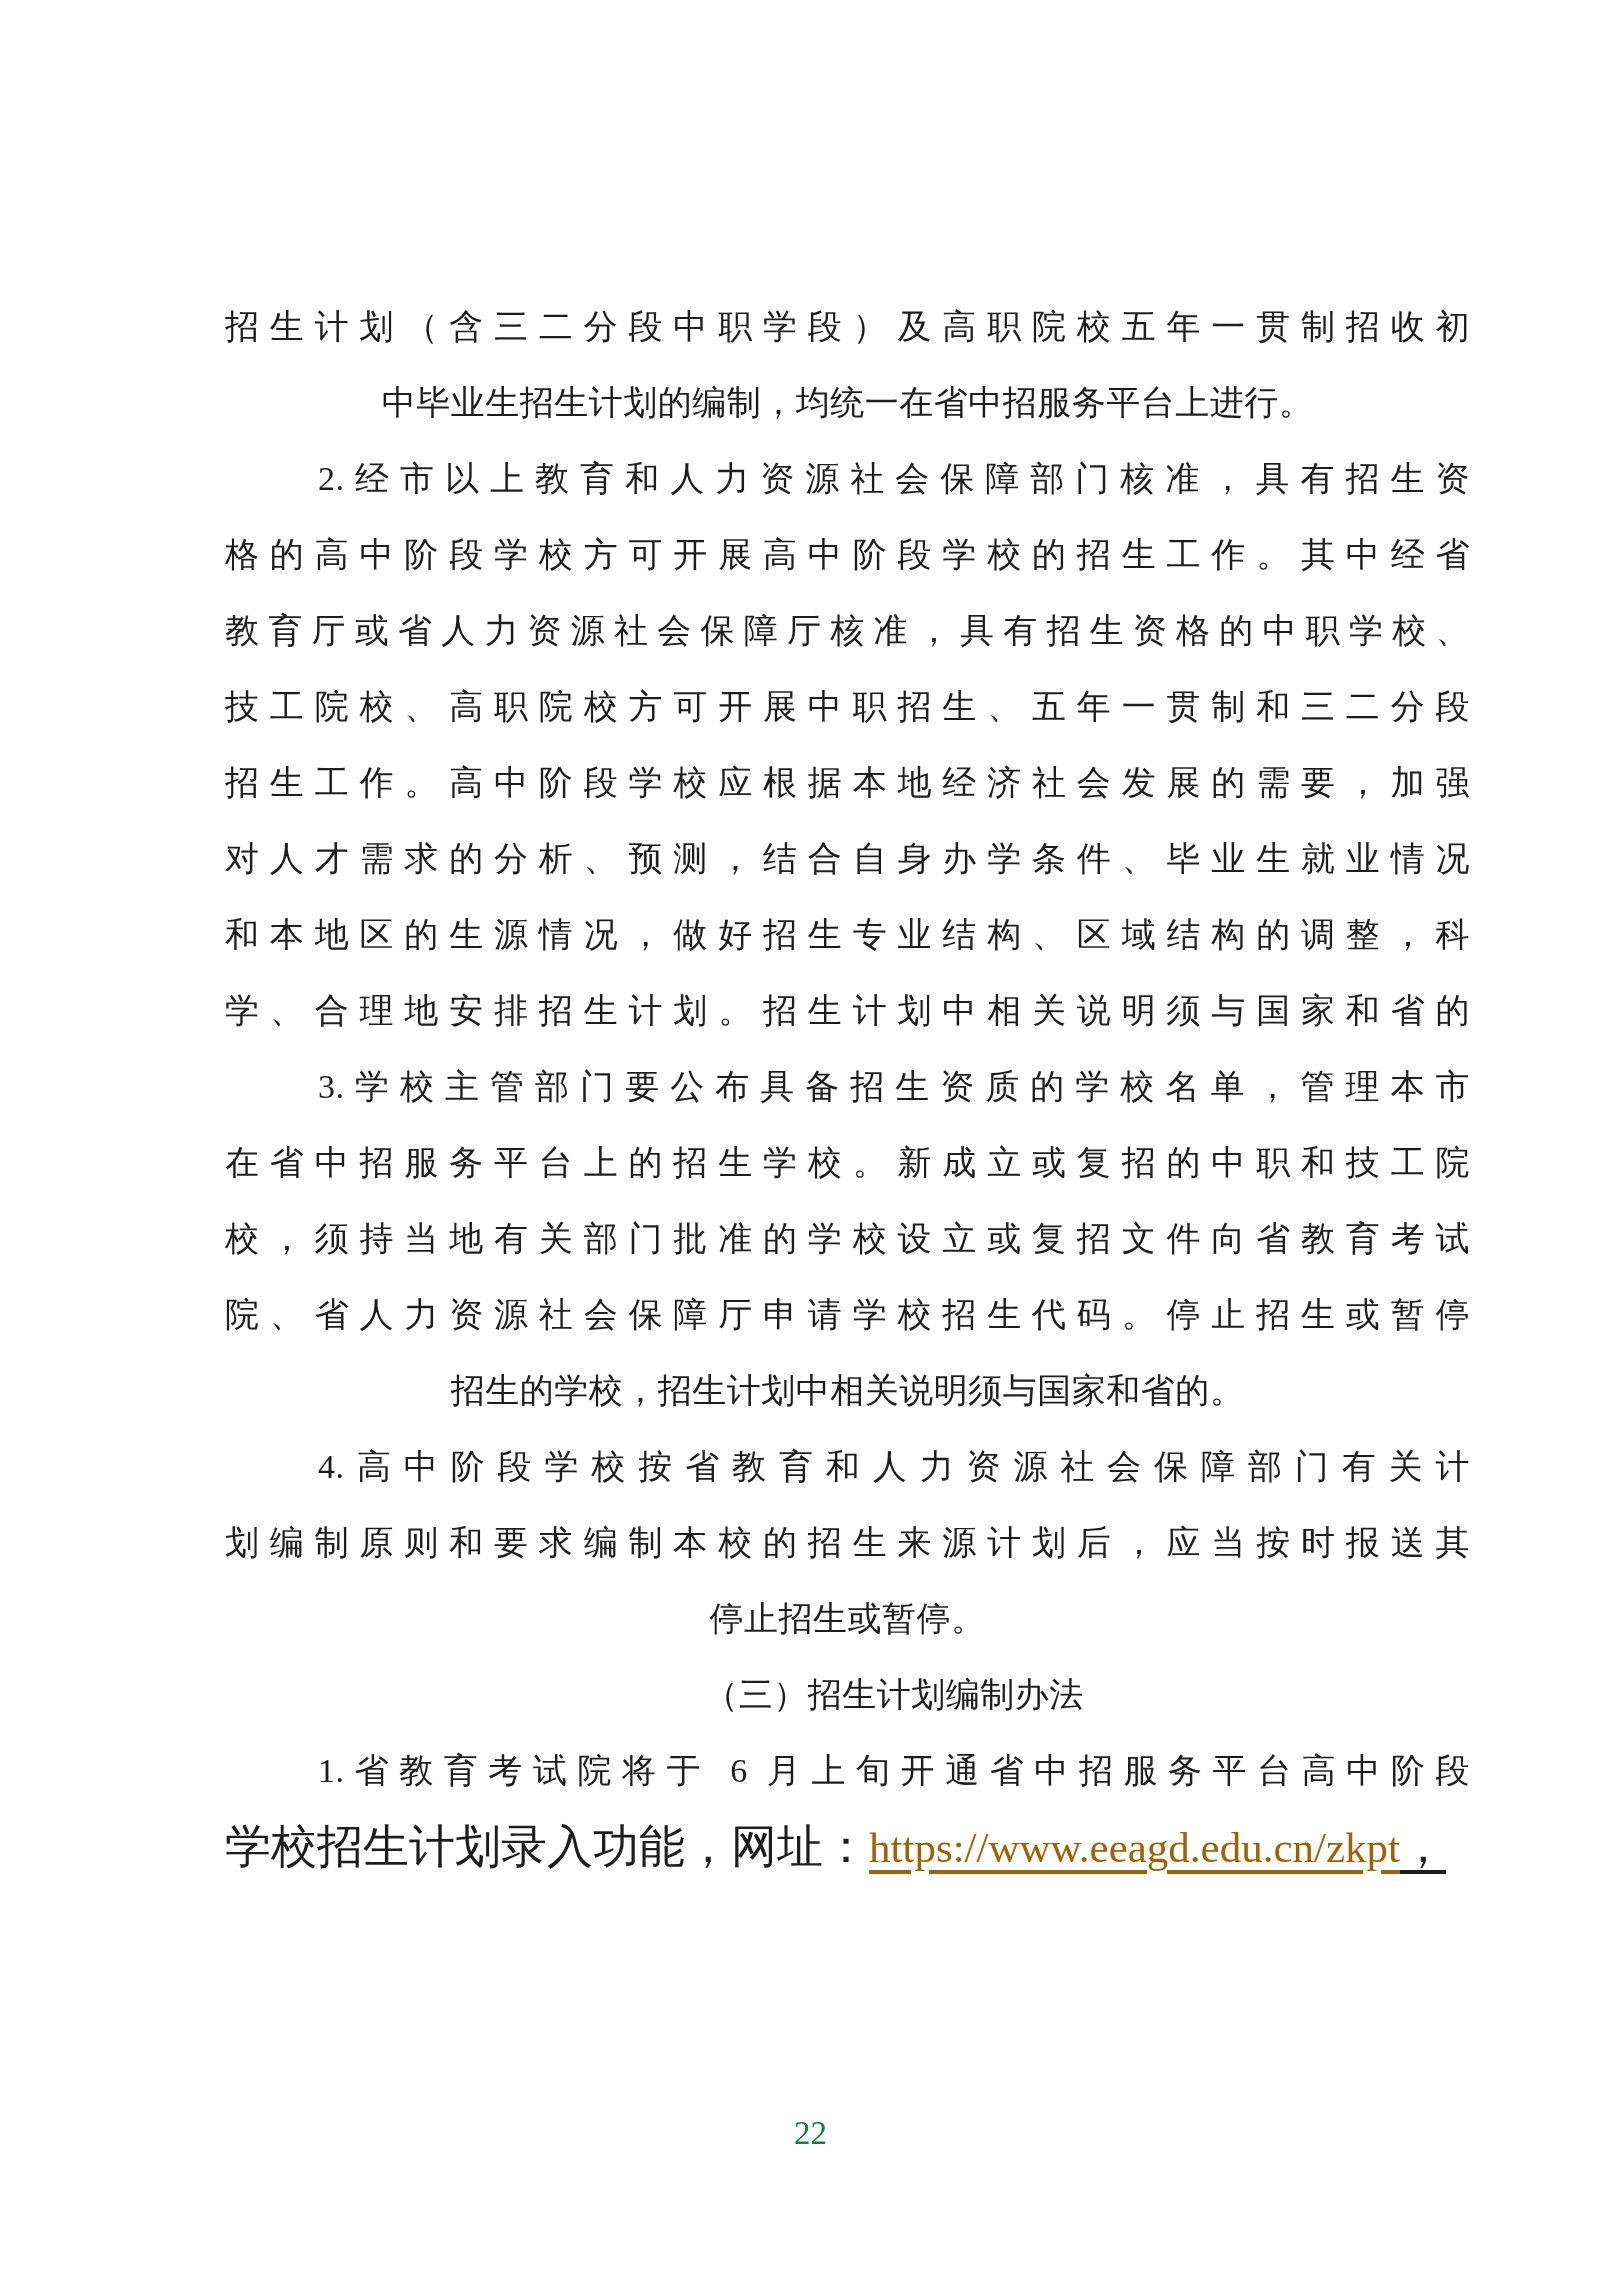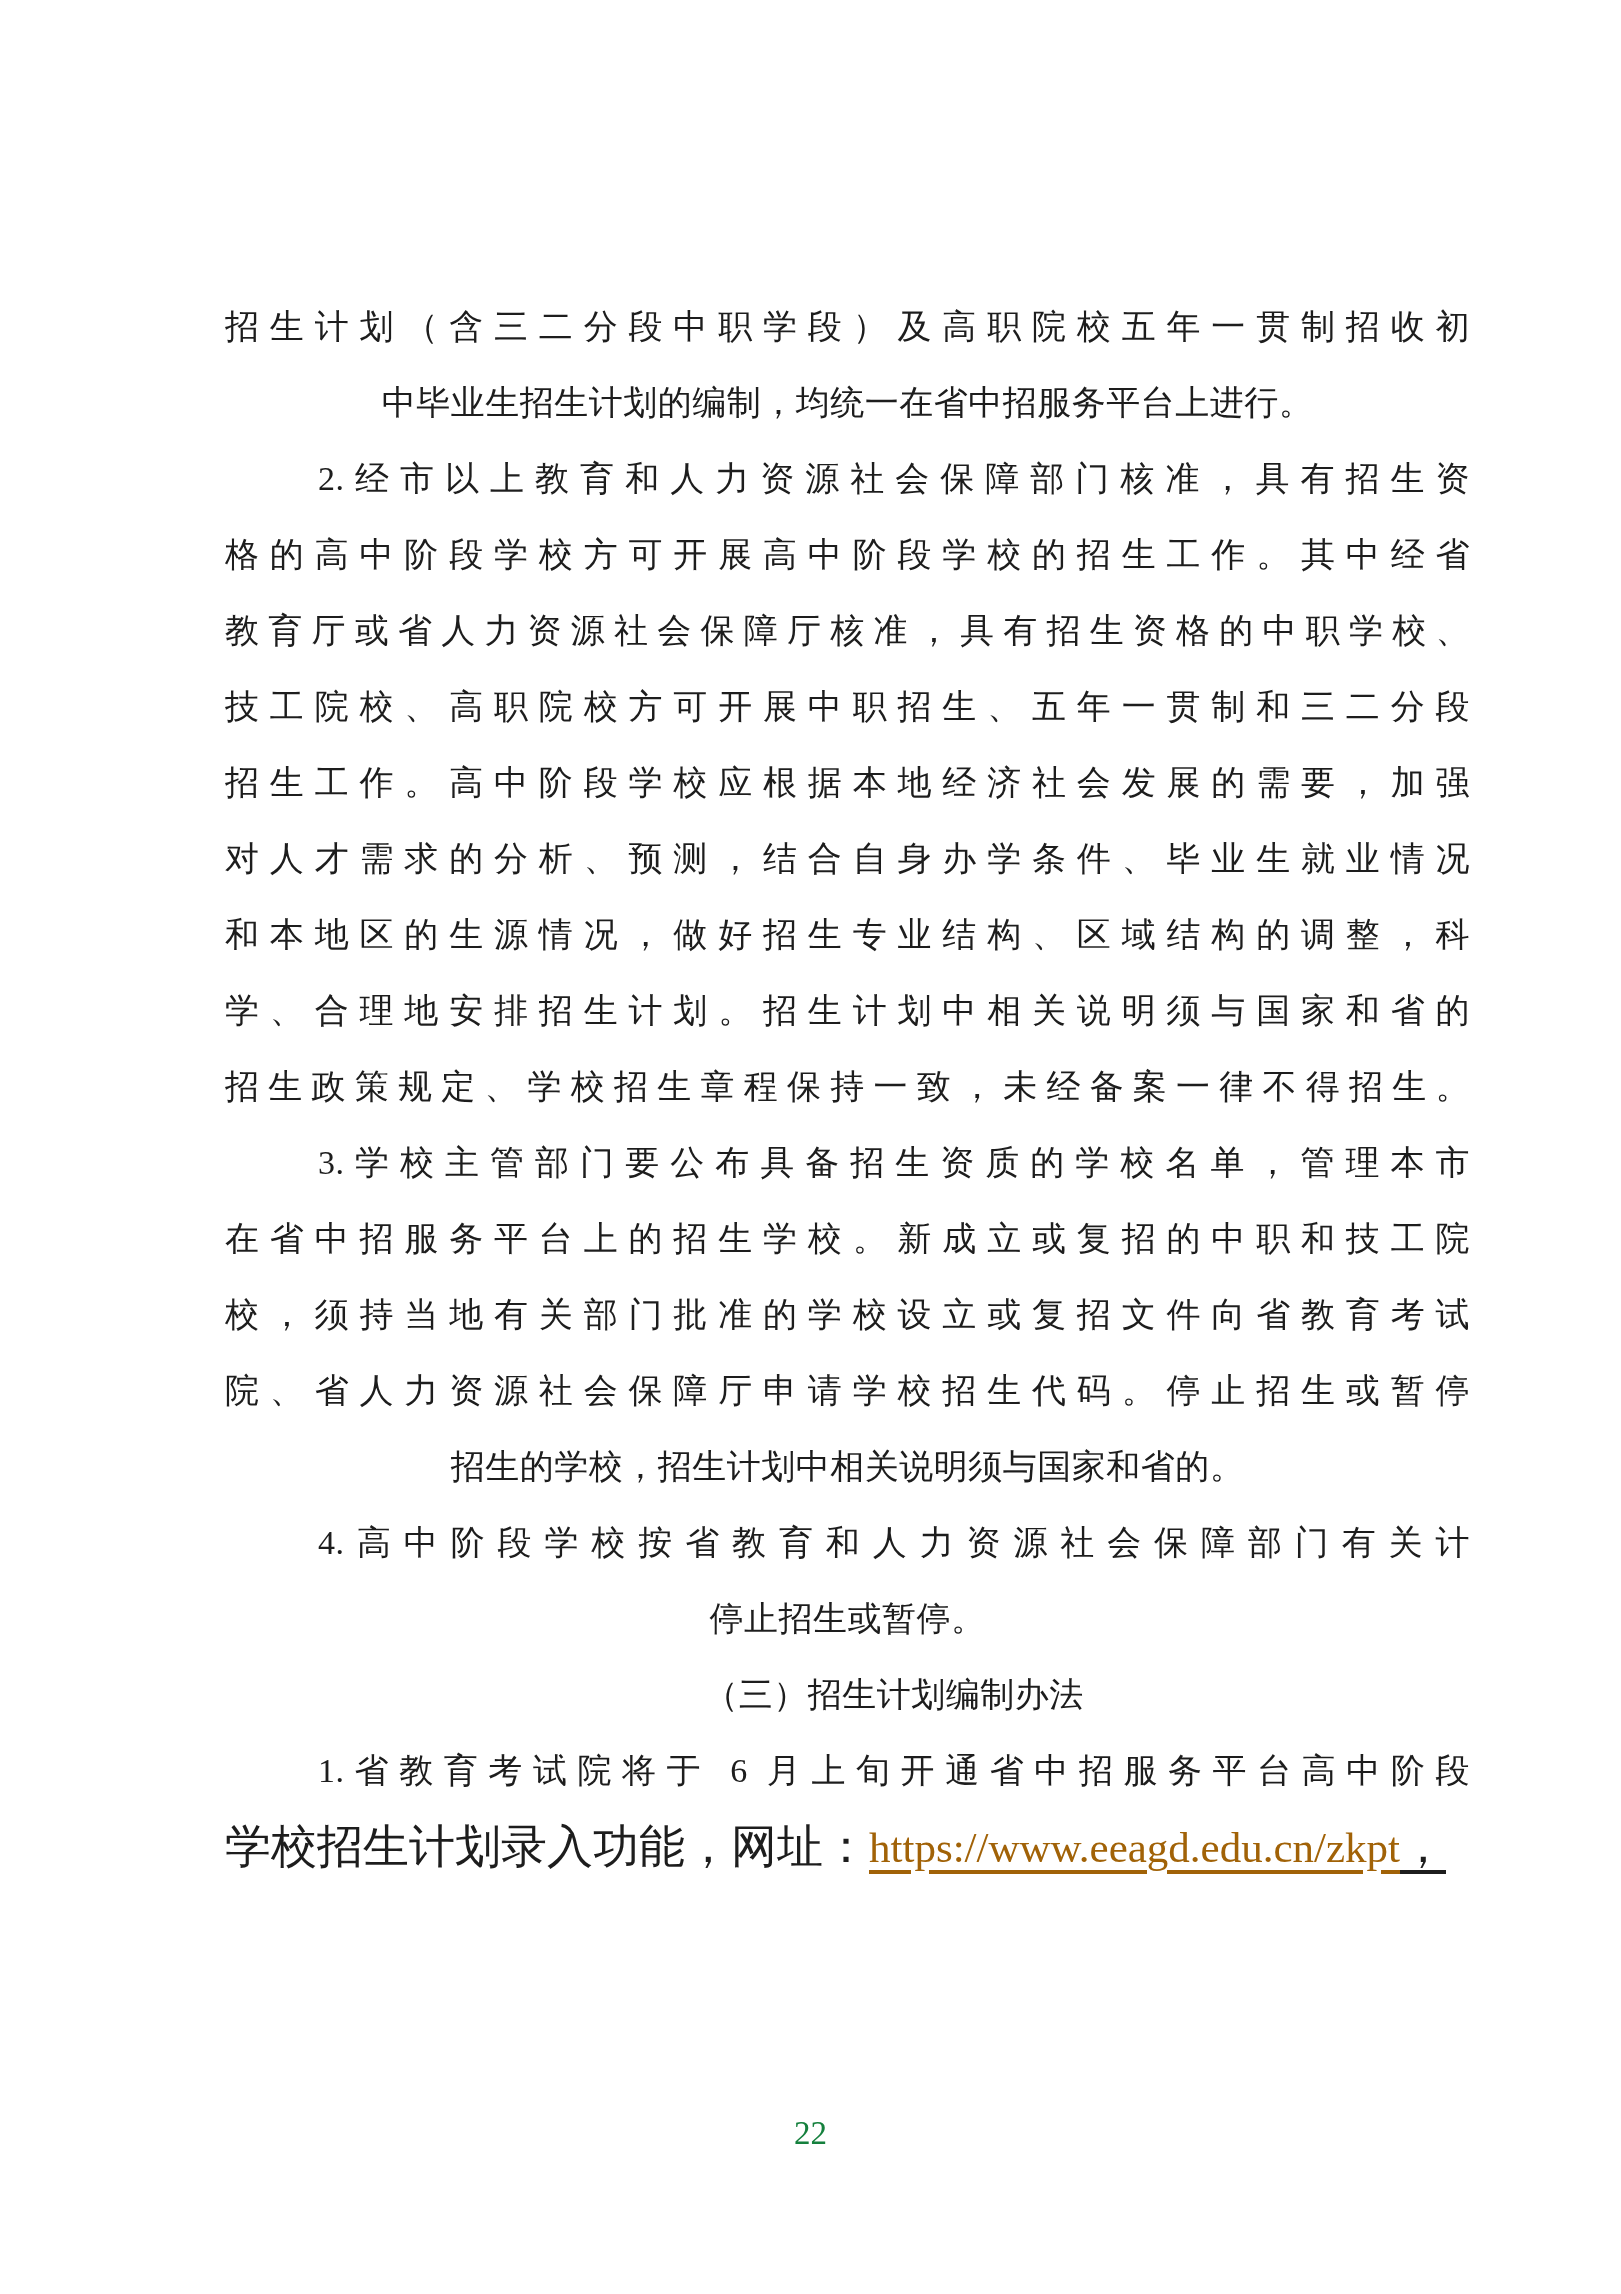--- a/index.html
+++ b/index.html
@@ -73,27 +73,27 @@
   <div class="line">招生计划（含三二分段中职学段）及高职院校五年一贯制招收初</div>
   <div class="line no-fill">中毕业生招生计划的编制，均统一在省中招服务平台上进行。</div>
   <div class="line indent">2.经市以上教育和人力资源社会保障部门核准，具有招生资</div>
   <div class="line">格的高中阶段学校方可开展高中阶段学校的招生工作。其中经省</div>
   <div class="line">教育厅或省人力资源社会保障厅核准，具有招生资格的中职学校、</div>
   <div class="line">技工院校、高职院校方可开展中职招生、五年一贯制和三二分段</div>
   <div class="line">招生工作。高中阶段学校应根据本地经济社会发展的需要，加强</div>
   <div class="line">对人才需求的分析、预测，结合自身办学条件、毕业生就业情况</div>
   <div class="line">和本地区的生源情况，做好招生专业结构、区域结构的调整，科</div>
   <div class="line">学、合理地安排招生计划。招生计划中相关说明须与国家和省的</div>
-  <div class="line">招生政策规定、学校招生章程保持一致，未经备案一律不得招生。</div>
   <div class="line indent">3.学校主管部门要公布具备招生资质的学校名单，管理本市</div>
   <div class="line">在省中招服务平台上的招生学校。新成立或复招的中职和技工院</div>
   <div class="line">校，须持当地有关部门批准的学校设立或复招文件向省教育考试</div>
   <div class="line">院、省人力资源社会保障厅申请学校招生代码。停止招生或暂停</div>
   <div class="line no-fill">招生的学校，招生计划中相关说明须与国家和省的。</div>
   <div class="line indent">4.高中阶段学校按省教育和人力资源社会保障部门有关计</div>
+  <div class="line">划编制原则和要求编制本校的招生来源计划后，应当按时报送其</div>
   <div class="line no-fill">停止招生或暂停。</div>
   <div class="line no-fill indent">（三）招生计划编制办法</div>
   <div class="line indent">1.省教育考试院将于 6 月上旬开通省中招服务平台高中阶段</div>
   <div class="url-line">
     <span>学校招生计划录入功能，网址：</span><span class="url-link">https://www.eeagd.edu.cn/zkpt</span><span class="url-suffix">，</span>
   </div>
 </div>
 
 <div class="page-number">22</div>
 

